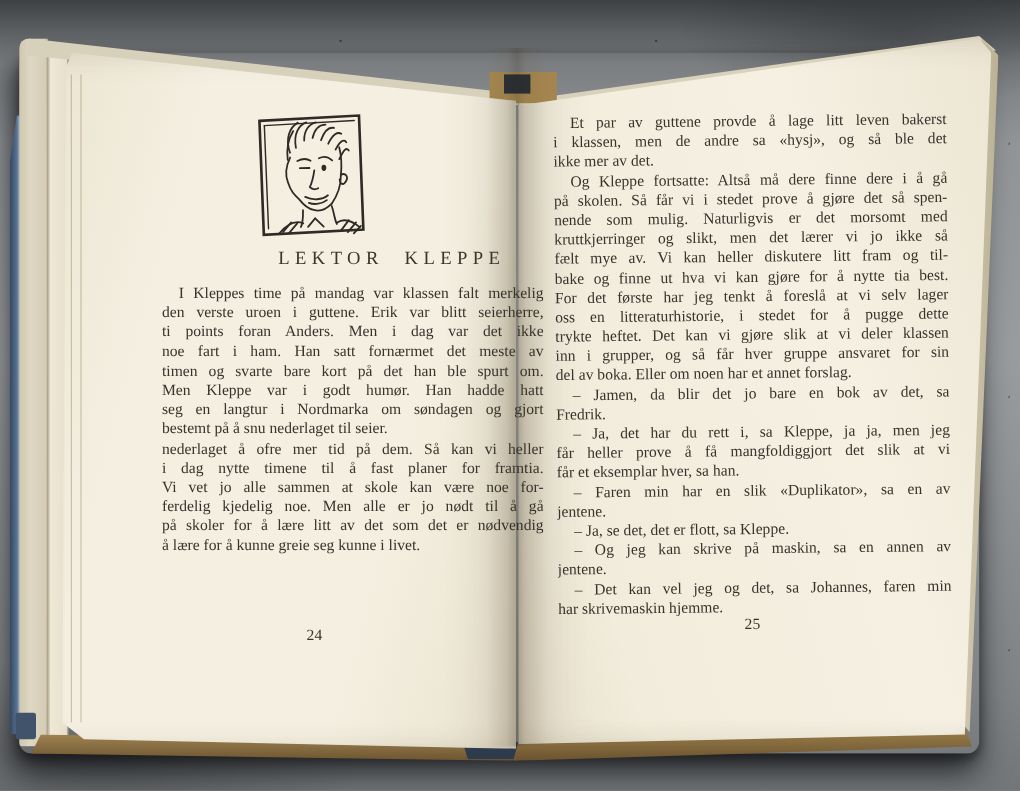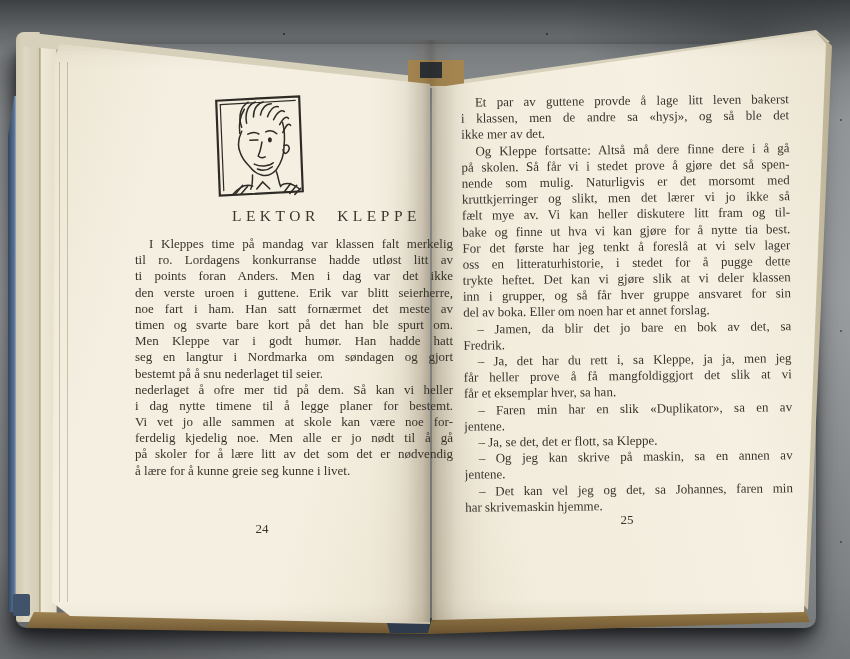--- a/index.html
+++ b/index.html
@@ -145,30 +145,29 @@
     <path d="M28 101 L35 93"></path>
     <path d="M71 100 L78 91"></path>
     <path d="M77 101 L84 93"></path>
     <path d="M82 102 L88 96"></path>
   </svg>
 
   <div class="abs print chapter-title">LEKTOR KLEPPE</div>
 
   <div class="abs print textblock left-text">
       <div class="line j i">I Kleppes time på mandag var klassen falt merkelig</div>
-      <div class="line j">til ro.  Lordagens konkurranse hadde utløst litt av</div>
+      <div class="line j">den verste uroen i guttene.  Erik var blitt seierherre,</div>
       <div class="line j">ti points foran Anders.  Men i dag var det ikke</div>
-      <div class="line j">den verste uroen i guttene.  Erik var blitt seierherre,</div>
       <div class="line j">noe fart i ham.  Han satt fornærmet det meste av</div>
       <div class="line j">timen og svarte bare kort på det han ble spurt om.</div>
       <div class="line j">Men Kleppe var i godt humør.  Han hadde hatt</div>
       <div class="line j">seg en langtur i Nordmarka om søndagen og gjort</div>
       <div class="line">bestemt på å snu nederlaget til seier.</div>
       <div class="line j">nederlaget å ofre mer tid på dem.  Så kan vi heller</div>
-      <div class="line j">i dag nytte timene til å legge planer for bestemt.</div>
+      <div class="line j">i dag nytte timene til å fast planer for framtia.</div>
       <div class="line j">Vi vet jo alle sammen at skole kan være noe for-</div>
       <div class="line j">ferdelig kjedelig noe.  Men alle er jo nødt til å gå</div>
       <div class="line j">på skoler for å lære litt av det som det er nødvendig</div>
       <div class="line">å lære for å kunne greie seg kunne i livet.</div>
     </div>
 
   <div class="abs print pagenum pagenum-left">24</div>
 
   <div class="abs print textblock right-text">
       <div class="line j i">Et par av guttene provde å lage litt leven bakerst</div>

